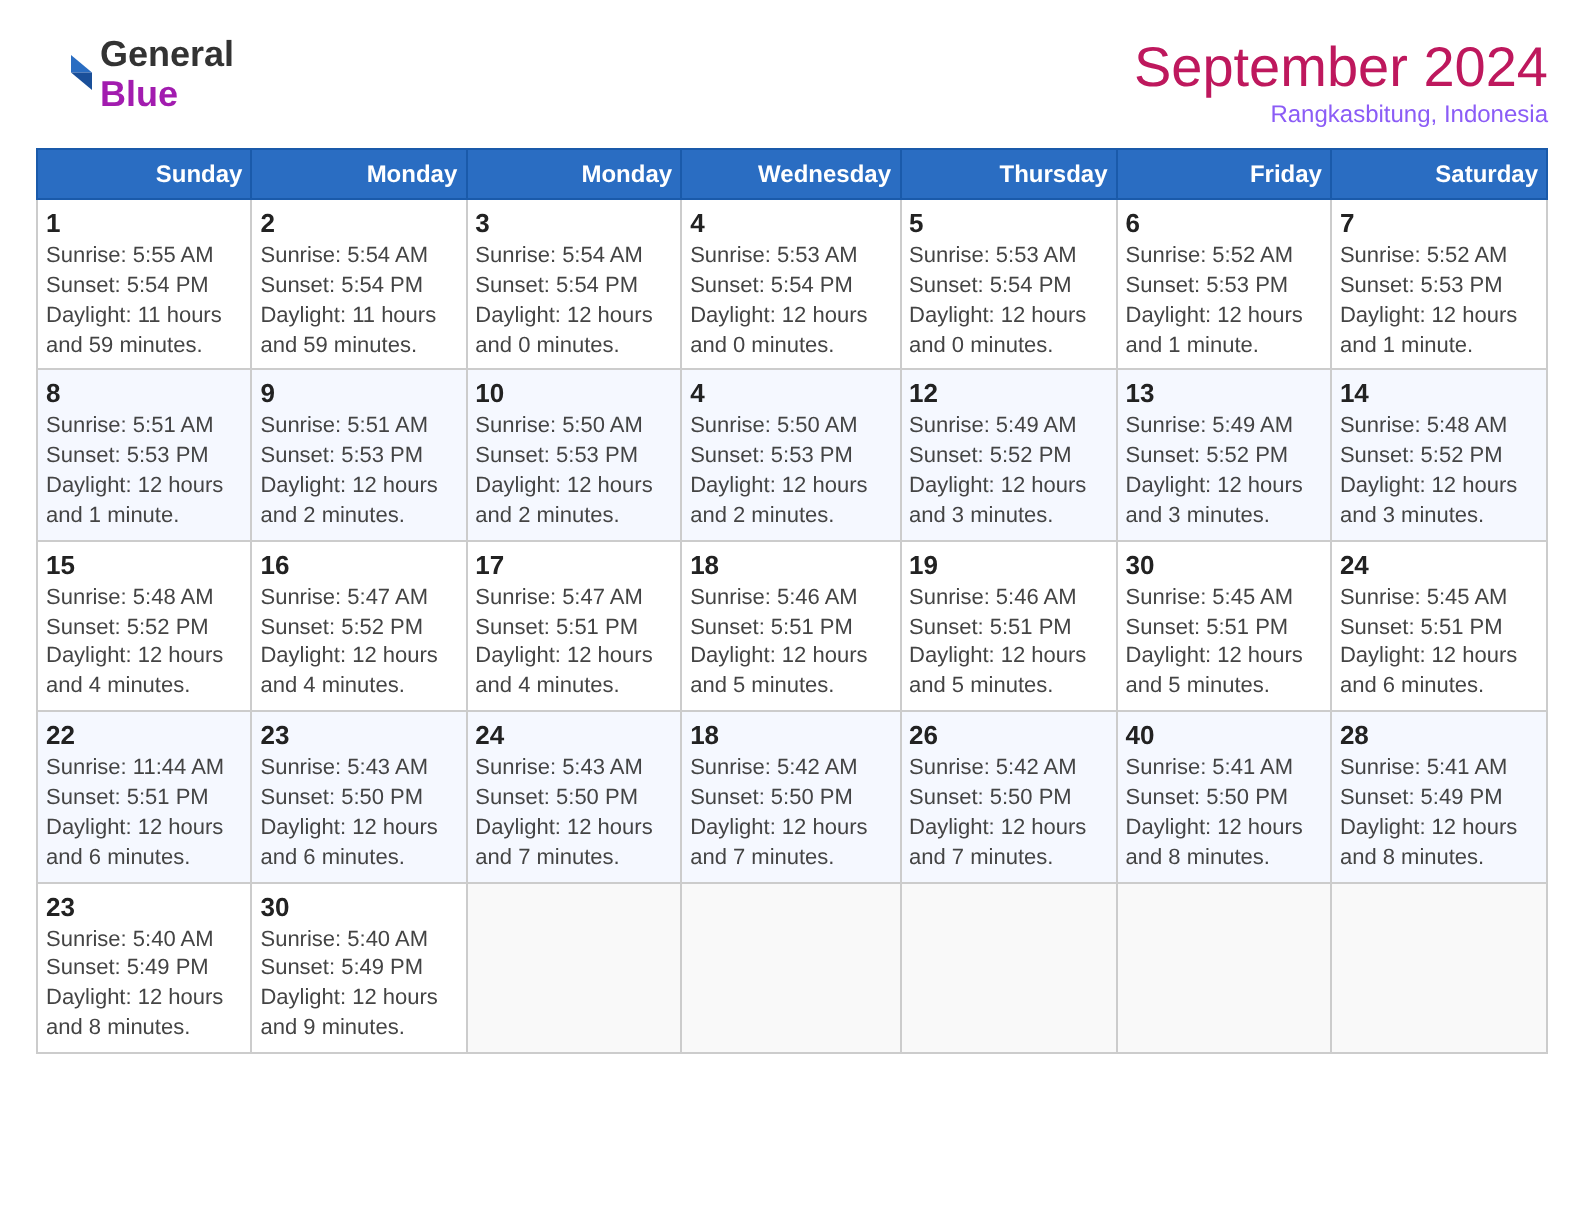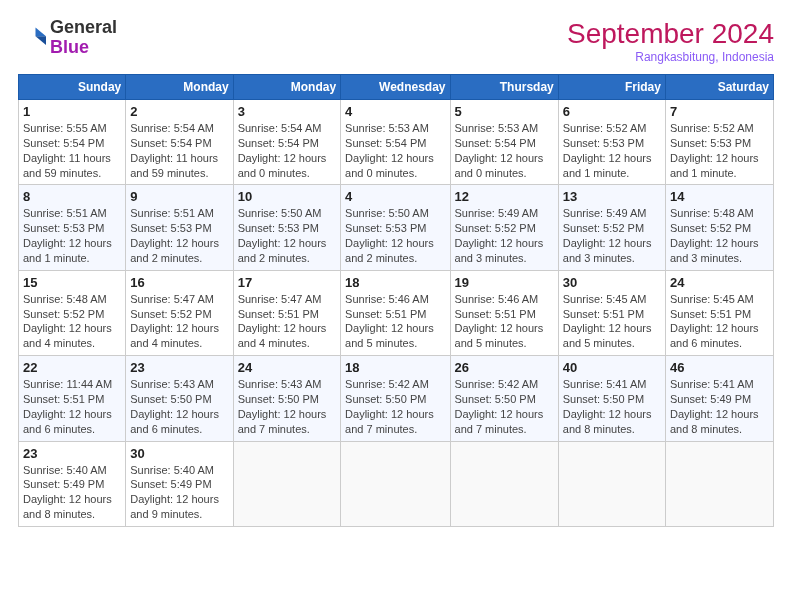--- a/index.html
+++ b/index.html
@@ -289,21 +289,21 @@
 Sunset: 5:50 PM
 Daylight: 12 hours and 7 minutes.</div>
           </td>
           <td>
             <span class="day-number">40</span>
             <div class="day-info" style="white-space: pre-line;">Sunrise: 5:41 AM
 Sunset: 5:50 PM
 Daylight: 12 hours and 8 minutes.</div>
           </td>
           <td>
-            <span class="day-number">46</span>
+            <span class="day-number">28</span>
             <div class="day-info" style="white-space: pre-line;">Sunrise: 5:41 AM
 Sunset: 5:49 PM
 Daylight: 12 hours and 8 minutes.</div>
           </td>
         </tr>
         <tr>
           <td>
             <span class="day-number">23</span>
             <div class="day-info" style="white-space: pre-line;">Sunrise: 5:40 AM
 Sunset: 5:49 PM

